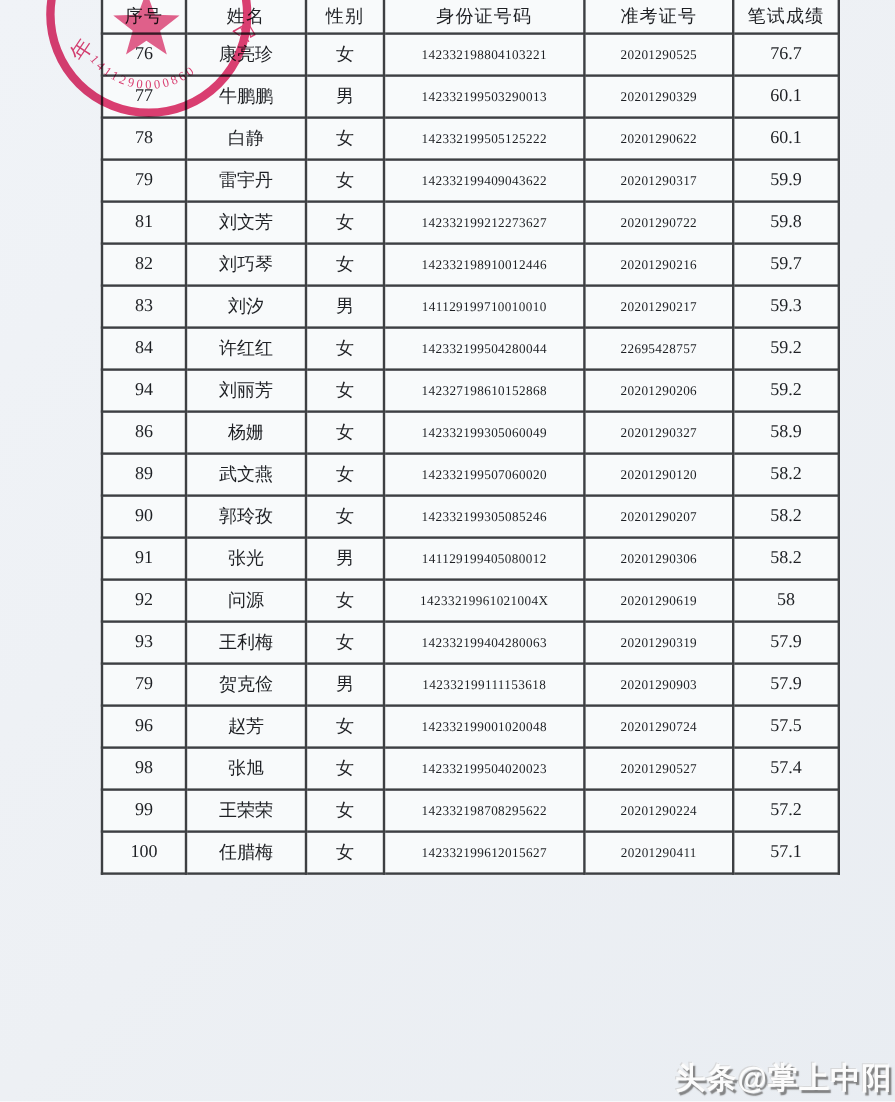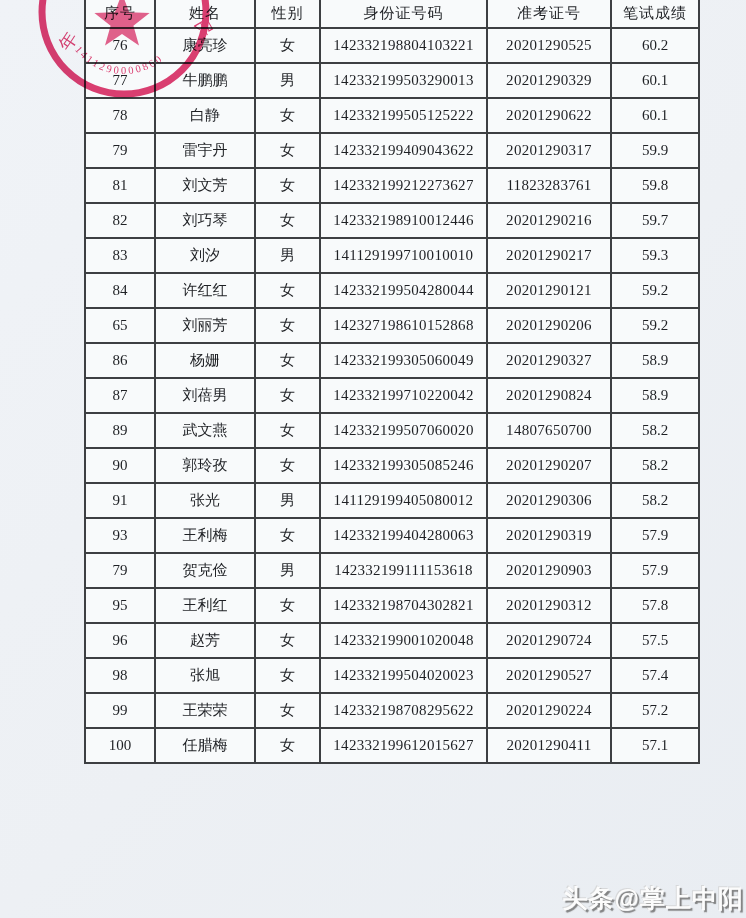--- a/index.html
+++ b/index.html
@@ -17,21 +17,21 @@
     background:#f8fafb;
   }
   .score-table th,.score-table td{
     border:2px solid #3d3f42;
     text-align:center;vertical-align:middle;
     font-weight:normal;color:#1e2024;
     padding:0;overflow:hidden;white-space:nowrap;
   }
   .score-table th{height:28px;font-size:15px;letter-spacing:1px;}
   .score-table td{height:33px;font-size:15px;}
-  .score-table td.mono-num{font-size:15px;letter-spacing:0.3px;}
+  .score-table td.mono-num{font-size:11px;letter-spacing:0.3px;}
   .seal{
     position:absolute;left:14px;top:0;
     width:232px;height:112px;
     opacity:0.9;
     mix-blend-mode:multiply;
     pointer-events:none;
   }
   .watermark{
     position:absolute;right:2px;bottom:3px;
     font-family:"Liberation Sans","DejaVu Sans",sans-serif;
@@ -67,21 +67,21 @@
         <th>笔试成绩</th>
       </tr>
     </thead>
     <tbody>
         <tr>
           <td>76</td>
           <td>康亮珍</td>
           <td>女</td>
           <td class="mono-num">142332198804103221</td>
           <td class="mono-num">20201290525</td>
-          <td>60.2</td>
+          <td>76.7</td>
         </tr>
         <tr>
           <td>77</td>
           <td>牛鹏鹏</td>
           <td>男</td>
           <td class="mono-num">142332199503290013</td>
           <td class="mono-num">20201290329</td>
           <td>60.1</td>
         </tr>
         <tr>
@@ -98,21 +98,21 @@
           <td>女</td>
           <td class="mono-num">142332199409043622</td>
           <td class="mono-num">20201290317</td>
           <td>59.9</td>
         </tr>
         <tr>
           <td>81</td>
           <td>刘文芳</td>
           <td>女</td>
           <td class="mono-num">142332199212273627</td>
-          <td class="mono-num">11823283761</td>
+          <td class="mono-num">20201290722</td>
           <td>59.8</td>
         </tr>
         <tr>
           <td>82</td>
           <td>刘巧琴</td>
           <td>女</td>
           <td class="mono-num">142332198910012446</td>
           <td class="mono-num">20201290216</td>
           <td>59.7</td>
         </tr>
@@ -122,94 +122,86 @@
           <td>男</td>
           <td class="mono-num">141129199710010010</td>
           <td class="mono-num">20201290217</td>
           <td>59.3</td>
         </tr>
         <tr>
           <td>84</td>
           <td>许红红</td>
           <td>女</td>
           <td class="mono-num">142332199504280044</td>
-          <td class="mono-num">20201290121</td>
+          <td class="mono-num">22695428757</td>
           <td>59.2</td>
         </tr>
         <tr>
-          <td>65</td>
+          <td>94</td>
           <td>刘丽芳</td>
           <td>女</td>
           <td class="mono-num">142327198610152868</td>
           <td class="mono-num">20201290206</td>
           <td>59.2</td>
         </tr>
         <tr>
           <td>86</td>
           <td>杨姗</td>
           <td>女</td>
           <td class="mono-num">142332199305060049</td>
           <td class="mono-num">20201290327</td>
           <td>58.9</td>
         </tr>
         <tr>
-          <td>87</td>
-          <td>刘蓓男</td>
-          <td>女</td>
-          <td class="mono-num">142332199710220042</td>
-          <td class="mono-num">20201290824</td>
-          <td>58.9</td>
-        </tr>
-        <tr>
           <td>89</td>
           <td>武文燕</td>
           <td>女</td>
           <td class="mono-num">142332199507060020</td>
-          <td class="mono-num">14807650700</td>
+          <td class="mono-num">20201290120</td>
           <td>58.2</td>
         </tr>
         <tr>
           <td>90</td>
           <td>郭玲孜</td>
           <td>女</td>
           <td class="mono-num">142332199305085246</td>
           <td class="mono-num">20201290207</td>
           <td>58.2</td>
         </tr>
         <tr>
           <td>91</td>
           <td>张光</td>
           <td>男</td>
           <td class="mono-num">141129199405080012</td>
           <td class="mono-num">20201290306</td>
           <td>58.2</td>
         </tr>
         <tr>
+          <td>92</td>
+          <td>问源</td>
+          <td>女</td>
+          <td class="mono-num">14233219961021004X</td>
+          <td class="mono-num">20201290619</td>
+          <td>58</td>
+        </tr>
+        <tr>
           <td>93</td>
           <td>王利梅</td>
           <td>女</td>
           <td class="mono-num">142332199404280063</td>
           <td class="mono-num">20201290319</td>
           <td>57.9</td>
         </tr>
         <tr>
           <td>79</td>
           <td>贺克俭</td>
           <td>男</td>
           <td class="mono-num">142332199111153618</td>
           <td class="mono-num">20201290903</td>
           <td>57.9</td>
-        </tr>
-        <tr>
-          <td>95</td>
-          <td>王利红</td>
-          <td>女</td>
-          <td class="mono-num">142332198704302821</td>
-          <td class="mono-num">20201290312</td>
-          <td>57.8</td>
         </tr>
         <tr>
           <td>96</td>
           <td>赵芳</td>
           <td>女</td>
           <td class="mono-num">142332199001020048</td>
           <td class="mono-num">20201290724</td>
           <td>57.5</td>
         </tr>
         <tr>

